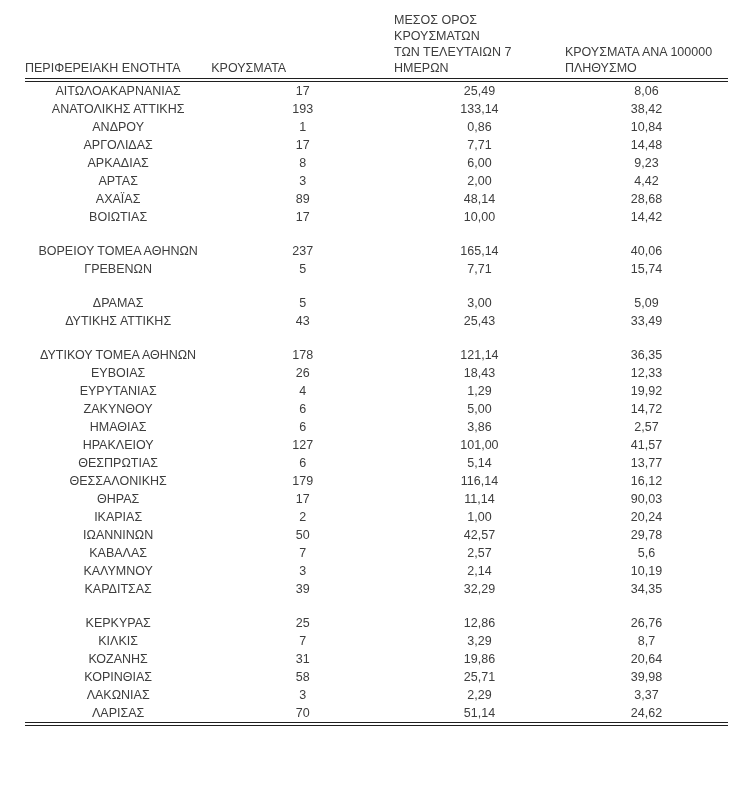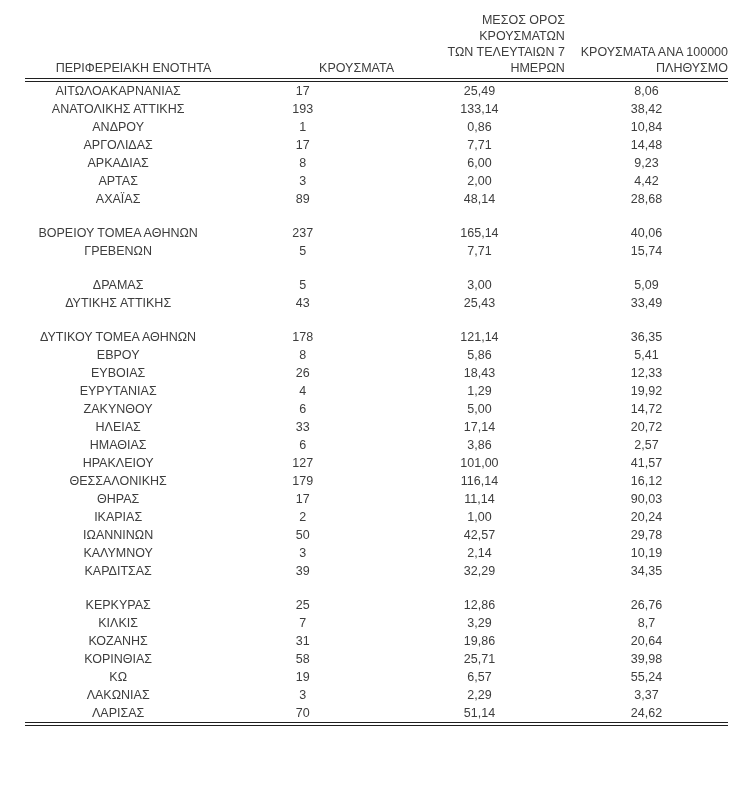--- a/index.html
+++ b/index.html
@@ -25,21 +25,21 @@
     font-size: 12.5px;
     color: #3d3d3d;
   }
   .stats-table col.c1 { width: 26.5%; }
   .stats-table col.c2 { width: 26.0%; }
   .stats-table col.c3 { width: 24.3%; }
   .stats-table col.c4 { width: 23.2%; }
 
   .stats-table th {
     font-weight: normal;
-    text-align: right;
+    text-align: left;
     vertical-align: bottom;
     padding: 0 0 2px 0;
     line-height: 16px;
     border-bottom: 4px double #1f1f1f;
   }
   .stats-table td {
     text-align: center;
     vertical-align: middle;
     height: 18px;
     line-height: 18px;
@@ -121,20 +121,26 @@
           <td>3</td>
           <td>2,00</td>
           <td>4,42</td>
         </tr>
         <tr>
           <td>ΑΧΑΪΑΣ</td>
           <td>89</td>
           <td>48,14</td>
           <td>28,68</td>
         </tr>
+        <tr>
+          <td>ΒΟΙΩΤΙΑΣ</td>
+          <td>17</td>
+          <td>10,00</td>
+          <td>14,42</td>
+        </tr>
         <tr class="spacer">
           <td colspan="4"></td>
         </tr>
         <tr>
           <td>ΒΟΡΕΙΟΥ ΤΟΜΕΑ ΑΘΗΝΩΝ</td>
           <td>237</td>
           <td>165,14</td>
           <td>40,06</td>
         </tr>
         <tr>
@@ -161,62 +167,56 @@
         <tr class="spacer">
           <td colspan="4"></td>
         </tr>
         <tr>
           <td>ΔΥΤΙΚΟΥ ΤΟΜΕΑ ΑΘΗΝΩΝ</td>
           <td>178</td>
           <td>121,14</td>
           <td>36,35</td>
         </tr>
         <tr>
-          <td>ΕΒΡΟΥ</td>
-          <td>8</td>
-          <td>5,86</td>
-          <td>5,41</td>
-        </tr>
-        <tr>
           <td>ΕΥΒΟΙΑΣ</td>
           <td>26</td>
           <td>18,43</td>
           <td>12,33</td>
         </tr>
         <tr>
           <td>ΕΥΡΥΤΑΝΙΑΣ</td>
           <td>4</td>
           <td>1,29</td>
           <td>19,92</td>
         </tr>
         <tr>
           <td>ΖΑΚΥΝΘΟΥ</td>
           <td>6</td>
           <td>5,00</td>
           <td>14,72</td>
         </tr>
         <tr>
-          <td>ΗΛΕΙΑΣ</td>
-          <td>33</td>
-          <td>17,14</td>
-          <td>20,72</td>
-        </tr>
-        <tr>
           <td>ΗΜΑΘΙΑΣ</td>
           <td>6</td>
           <td>3,86</td>
           <td>2,57</td>
         </tr>
         <tr>
           <td>ΗΡΑΚΛΕΙΟΥ</td>
           <td>127</td>
           <td>101,00</td>
           <td>41,57</td>
         </tr>
         <tr>
+          <td>ΘΕΣΠΡΩΤΙΑΣ</td>
+          <td>6</td>
+          <td>5,14</td>
+          <td>13,77</td>
+        </tr>
+        <tr>
           <td>ΘΕΣΣΑΛΟΝΙΚΗΣ</td>
           <td>179</td>
           <td>116,14</td>
           <td>16,12</td>
         </tr>
         <tr>
           <td>ΘΗΡΑΣ</td>
           <td>17</td>
           <td>11,14</td>
           <td>90,03</td>
@@ -227,20 +227,26 @@
           <td>1,00</td>
           <td>20,24</td>
         </tr>
         <tr>
           <td>ΙΩΑΝΝΙΝΩΝ</td>
           <td>50</td>
           <td>42,57</td>
           <td>29,78</td>
         </tr>
         <tr>
+          <td>ΚΑΒΑΛΑΣ</td>
+          <td>7</td>
+          <td>2,57</td>
+          <td>5,6</td>
+        </tr>
+        <tr>
           <td>ΚΑΛΥΜΝΟΥ</td>
           <td>3</td>
           <td>2,14</td>
           <td>10,19</td>
         </tr>
         <tr>
           <td>ΚΑΡΔΙΤΣΑΣ</td>
           <td>39</td>
           <td>32,29</td>
           <td>34,35</td>
@@ -264,26 +270,20 @@
           <td>ΚΟΖΑΝΗΣ</td>
           <td>31</td>
           <td>19,86</td>
           <td>20,64</td>
         </tr>
         <tr>
           <td>ΚΟΡΙΝΘΙΑΣ</td>
           <td>58</td>
           <td>25,71</td>
           <td>39,98</td>
-        </tr>
-        <tr>
-          <td>ΚΩ</td>
-          <td>19</td>
-          <td>6,57</td>
-          <td>55,24</td>
         </tr>
         <tr>
           <td>ΛΑΚΩΝΙΑΣ</td>
           <td>3</td>
           <td>2,29</td>
           <td>3,37</td>
         </tr>
         <tr>
           <td>ΛΑΡΙΣΑΣ</td>
           <td>70</td>

